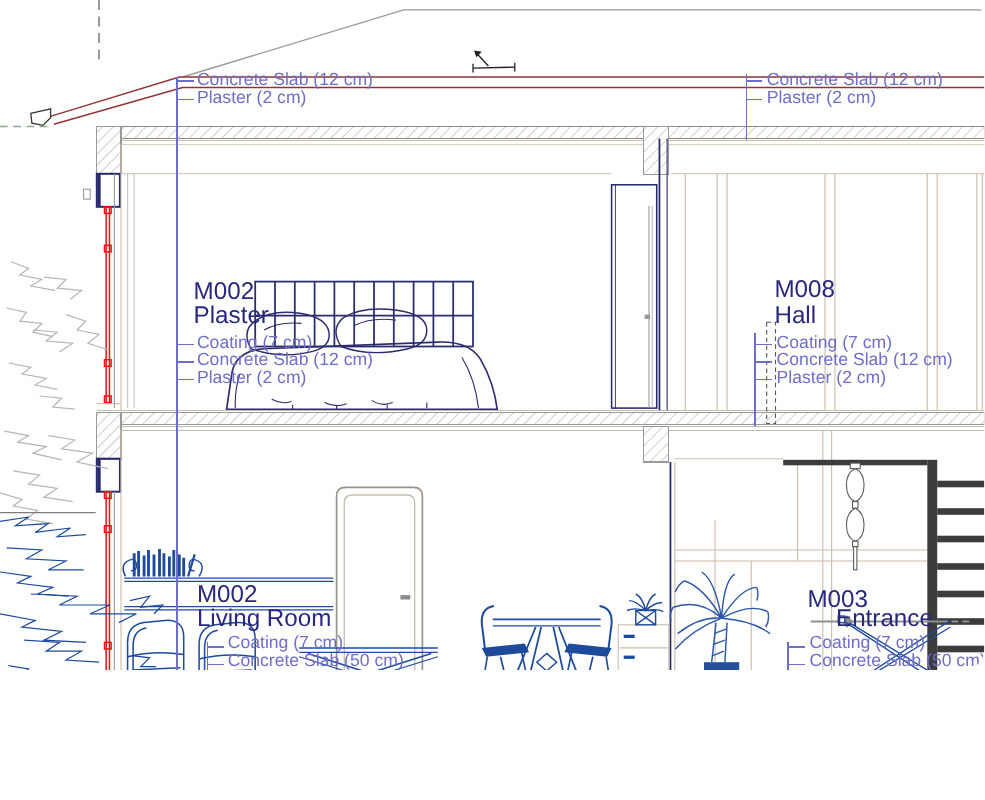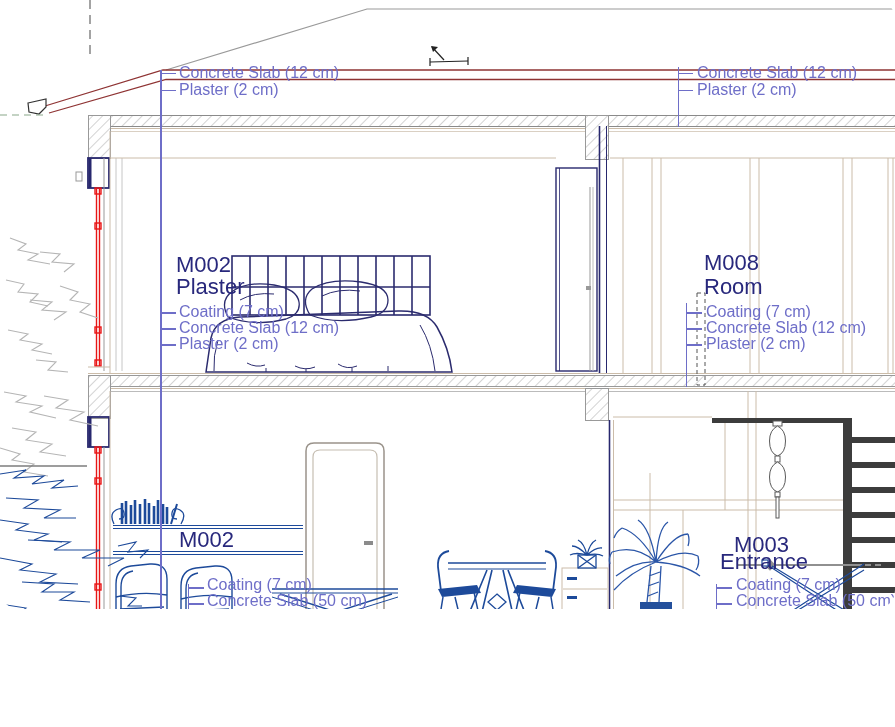--- a/index.html
+++ b/index.html
@@ -361,27 +361,28 @@
   <div class="callout" style="left:697px;top:65px">Concrete Slab (12 cm)</div>
   <div class="callout" style="left:697px;top:82px">Plaster (2 cm)</div>
 
   <div class="rtitle" style="left:176px;top:254px">M002</div>
   <div class="rtitle" style="left:176px;top:276px">Plaster</div>
   <div class="callout" style="left:179px;top:304px">Coating (7 cm)</div>
   <div class="callout" style="left:179px;top:320px">Concrete Slab (12 cm)</div>
   <div class="callout" style="left:179px;top:336px">Plaster (2 cm)</div>
 
   <div class="rtitle" style="left:704px;top:252px">M008</div>
-  <div class="rtitle" style="left:704px;top:276px">Room</div>
+  <div class="rtitle" style="left:704px;top:276px">Hall</div>
   <div class="callout" style="left:706px;top:304px">Coating (7 cm)</div>
   <div class="callout" style="left:706px;top:320px">Concrete Slab (12 cm)</div>
   <div class="callout" style="left:706px;top:336px">Plaster (2 cm)</div>
 
   <div class="rtitle" style="left:179px;top:529px">M002</div>
+  <div class="rtitle" style="left:179px;top:551px">Living Room</div>
   <div class="callout" style="left:207px;top:577px">Coating (7 cm)</div>
   <div class="callout" style="left:207px;top:593px">Concrete Slab (50 cm)</div>
 
   <div class="rtitle" style="left:734px;top:534px">M003</div>
-  <div class="rtitle" style="left:720px;top:551px">Entrance</div>
+  <div class="rtitle" style="left:760px;top:551px">Entrance</div>
   <div class="callout" style="left:736px;top:577px">Coating (7 cm)</div>
   <div class="callout" style="left:736px;top:593px">Concrete Slab (50 cm)</div>
 
 </div>
 
 </body></html>

